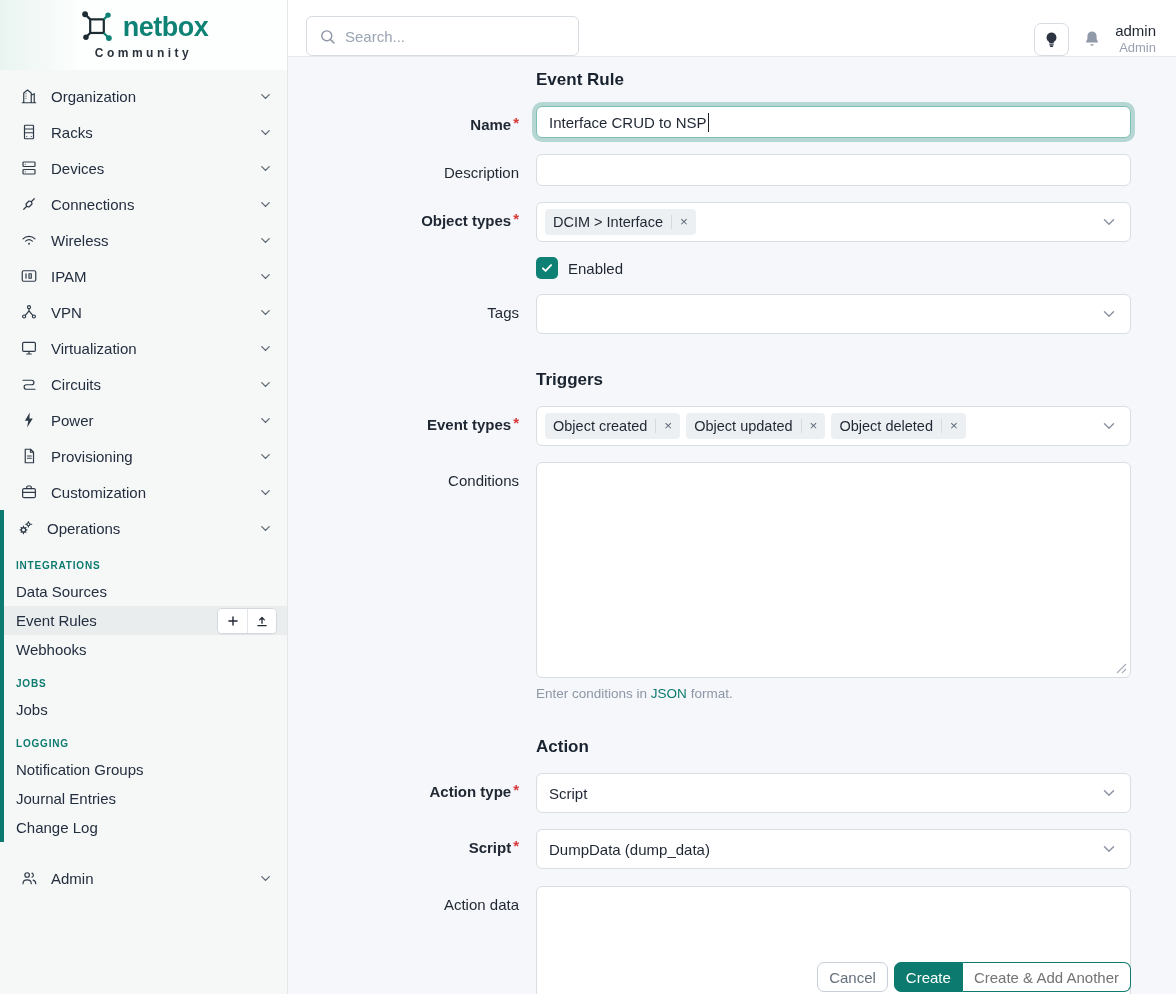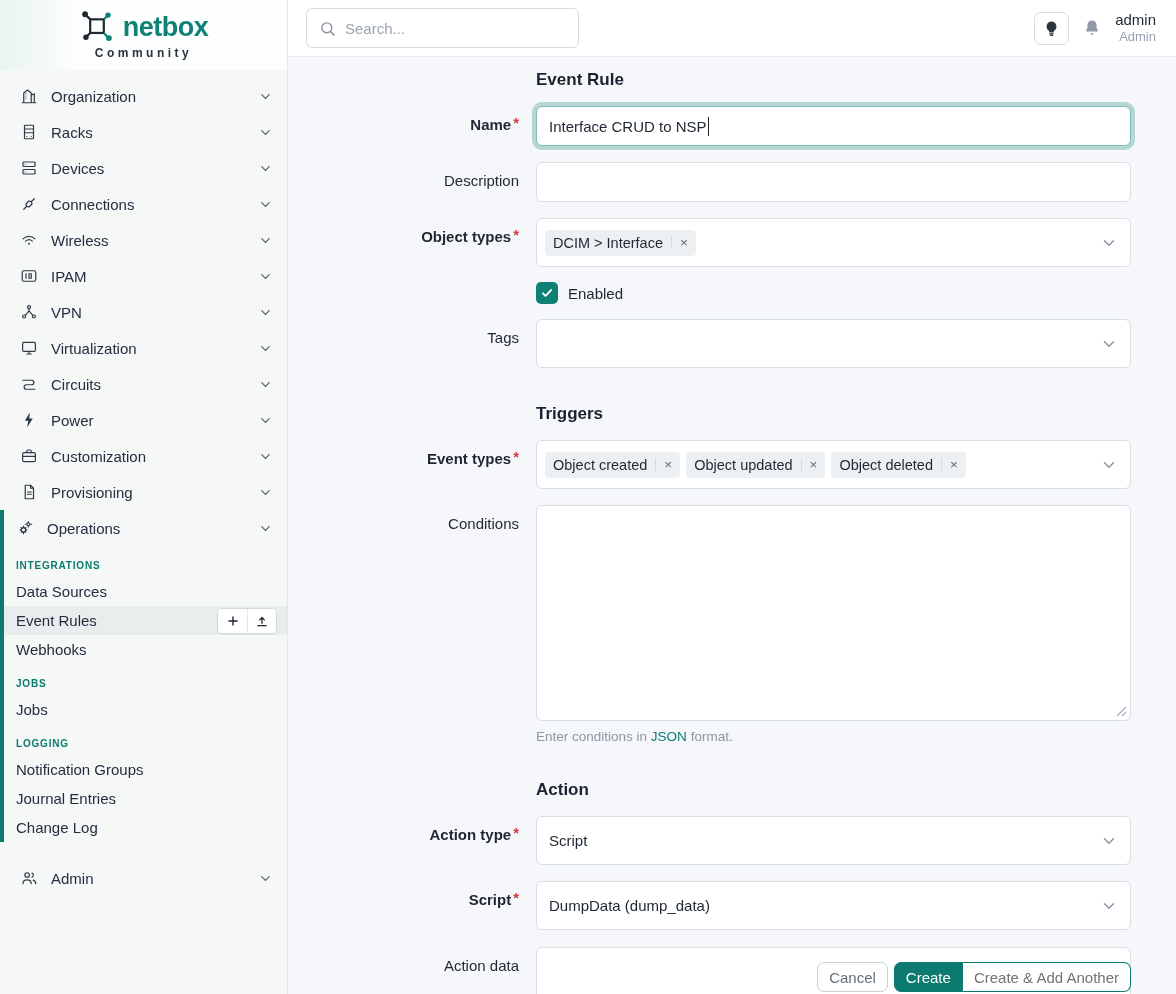--- a/index.html
+++ b/index.html
@@ -23,44 +23,44 @@
   .nav-section-title { font-size:10px; font-weight:bold; letter-spacing:.8px; color:#0c7a6e; padding:0 16px; margin:14px 0 6px; }
   .nav-sub { height:29px; display:flex; align-items:center; padding:0 10px 0 16px; font-size:15px; color:#232e3f; cursor:pointer; }
   .nav-sub.active { background:#e9edee; }
   .mini-group { margin-left:auto; display:flex; border:1px solid #d3d9de; border-radius:5px; overflow:hidden; background:#fff; box-shadow:0 1px 1px rgba(0,0,0,.04); }
   .mini-btn { width:29px; height:24px; display:flex; align-items:center; justify-content:center; background:#fff; border:none; cursor:pointer; color:#1f2733; }
   .mini-btn + .mini-btn { border-left:1px solid #e2e6ea; }
   .admin-item { margin-top:18px; }
 
   
   .main { flex:1; display:flex; flex-direction:column; min-width:0; }
-  .topbar { height:57px; background:#fff; border-bottom:1px solid #e7eaee; display:flex; align-items:center; padding:0 20px 0 18px; }
+  .topbar { height:57px; background:#fff; border-bottom:1px solid #e7eaee; display:flex; align-items:flex-end; padding:0 20px 0 18px; }
   .search { width:273px; height:40px; border:1px solid #d7dce2; border-radius:6px; display:flex; align-items:center; gap:9px; padding:0 12px; background:#fff; }
   .search input { border:none; outline:none; flex:1; font-size:15px; color:#1f2733; font-family:"Liberation Sans",sans-serif; }
   .search input::placeholder { color:#9aa4b2; }
   .top-right { margin-left:auto; display:flex; align-items:center; gap:13px; }
   .bulb-btn { width:35px; height:33px; border:1px solid #d7dce2; border-radius:7px; background:#fff; display:flex; align-items:center; justify-content:center; cursor:pointer; }
   .bell-btn { background:none; border:none; cursor:pointer; }
   .user-block { text-align:right; line-height:1.2; cursor:pointer; }
   .user-name { font-size:15px; color:#1f2733; }
   .user-role { font-size:13px; color:#98a2b1; }
 
   .content { flex:1; background:#f5f7fa; position:relative; overflow:hidden; padding-top:13px; }
   .sec-title { margin-left:248px; font-size:17px; font-weight:bold; color:#19232f; margin-bottom:16px; }
   .sec-title.spaced { margin-top:36px; }
   .row { display:flex; margin-bottom:16px; }
   .lbl-col { width:248px; min-width:248px; text-align:right; padding:10px 17px 0 0; font-size:15px; color:#1f2733; }
   .lbl-col.bold { font-weight:bold; }
   .req::after { content:"*"; color:#d63939; font-weight:bold; margin-left:2px; position:relative; top:-2px; }
   .field-col { width:595px; }
   .input, .select, .ta { width:595px; background:#fff; border:1px solid #d9dee3; border-radius:6px; font-size:15px; color:#1f2733; }
-  .input { height:40px; display:flex; align-items:center; padding:0 12px; }
+  .input { height:32px; display:flex; align-items:center; padding:0 12px; }
   .input.focused { border-color:#7fbfb4; box-shadow:0 0 0 4px rgba(18,128,115,.28); }
   .caret { display:inline-block; width:1.5px; height:19px; background:#1c232b; margin-left:1px; }
-  .select { height:49px; display:flex; align-items:center; padding:0 12px 0 8px; gap:6px; cursor:pointer; }
+  .select { height:40px; display:flex; align-items:center; padding:0 12px 0 8px; gap:6px; cursor:pointer; }
   .select .sel-text { padding-left:4px; }
   .select .chevron { margin-left:auto; color:#8a94a3; }
   .token { display:flex; align-items:center; background:#edf0f3; border-radius:4px; padding:5px 8px; font-size:14.5px; color:#1f2733; }
   .token .tok-x { margin-left:8px; padding-left:8px; border-left:1px solid #d4dade; color:#5f6977; font-size:13.5px; cursor:pointer; line-height:1; }
   .tokens { display:flex; gap:6px; }
   .cb-row { margin-bottom:15px; }
   .cb-wrap { margin-left:248px; display:flex; align-items:center; }
   .checkbox { width:22px; height:22px; background:#0e8074; border-radius:5px; display:flex; align-items:center; justify-content:center; cursor:pointer; }
   .cb-label { margin-left:10px; font-size:15px; color:#1f2733; }
   .ta { position:relative; }
@@ -237,39 +237,39 @@
       <span class="ni-label">Power</span>
       <span class="chev">
           <svg width="15" height="15" viewBox="0 0 24 24" fill="none" stroke="currentColor" stroke-width="2" stroke-linecap="round">
             <path d="M6 9l6 6 6-6"></path>
           </svg>
         </span>
     </div>
     <div class="nav-item">
       <span class="icn">
           <svg width="18" height="18" viewBox="0 0 24 24" fill="none" stroke="#2e3a47" stroke-width="1.6" stroke-linecap="round" stroke-linejoin="round">
+            <path d="M7 3h7l4 4v14H7z"></path>
+            <path d="M14 3v4h4M10 12h5M10 15h5"></path>
+          </svg>
+        </span>
+      <span class="ni-label">Provisioning</span>
+      <span class="chev">
+          <svg width="15" height="15" viewBox="0 0 24 24" fill="none" stroke="currentColor" stroke-width="2" stroke-linecap="round">
+            <path d="M6 9l6 6 6-6"></path>
+          </svg>
+        </span>
+    </div>
+    <div class="nav-item">
+      <span class="icn">
+          <svg width="18" height="18" viewBox="0 0 24 24" fill="none" stroke="#2e3a47" stroke-width="1.6" stroke-linecap="round" stroke-linejoin="round">
             <rect x="3.5" y="7.5" width="17" height="12" rx="2"></rect>
             <path d="M9 7.5V5.5A1.5 1.5 0 0 1 10.5 4h3A1.5 1.5 0 0 1 15 5.5v2M3.5 12.5h17"></path>
           </svg>
         </span>
       <span class="ni-label">Customization</span>
-      <span class="chev">
-          <svg width="15" height="15" viewBox="0 0 24 24" fill="none" stroke="currentColor" stroke-width="2" stroke-linecap="round">
-            <path d="M6 9l6 6 6-6"></path>
-          </svg>
-        </span>
-    </div>
-    <div class="nav-item">
-      <span class="icn">
-          <svg width="18" height="18" viewBox="0 0 24 24" fill="none" stroke="#2e3a47" stroke-width="1.6" stroke-linecap="round" stroke-linejoin="round">
-            <path d="M7 3h7l4 4v14H7z"></path>
-            <path d="M14 3v4h4M10 12h5M10 15h5"></path>
-          </svg>
-        </span>
-      <span class="ni-label">Provisioning</span>
       <span class="chev">
           <svg width="15" height="15" viewBox="0 0 24 24" fill="none" stroke="currentColor" stroke-width="2" stroke-linecap="round">
             <path d="M6 9l6 6 6-6"></path>
           </svg>
         </span>
     </div>
 
     <div class="active-wrap">
       <div class="nav-item">
         <span class="icn">

